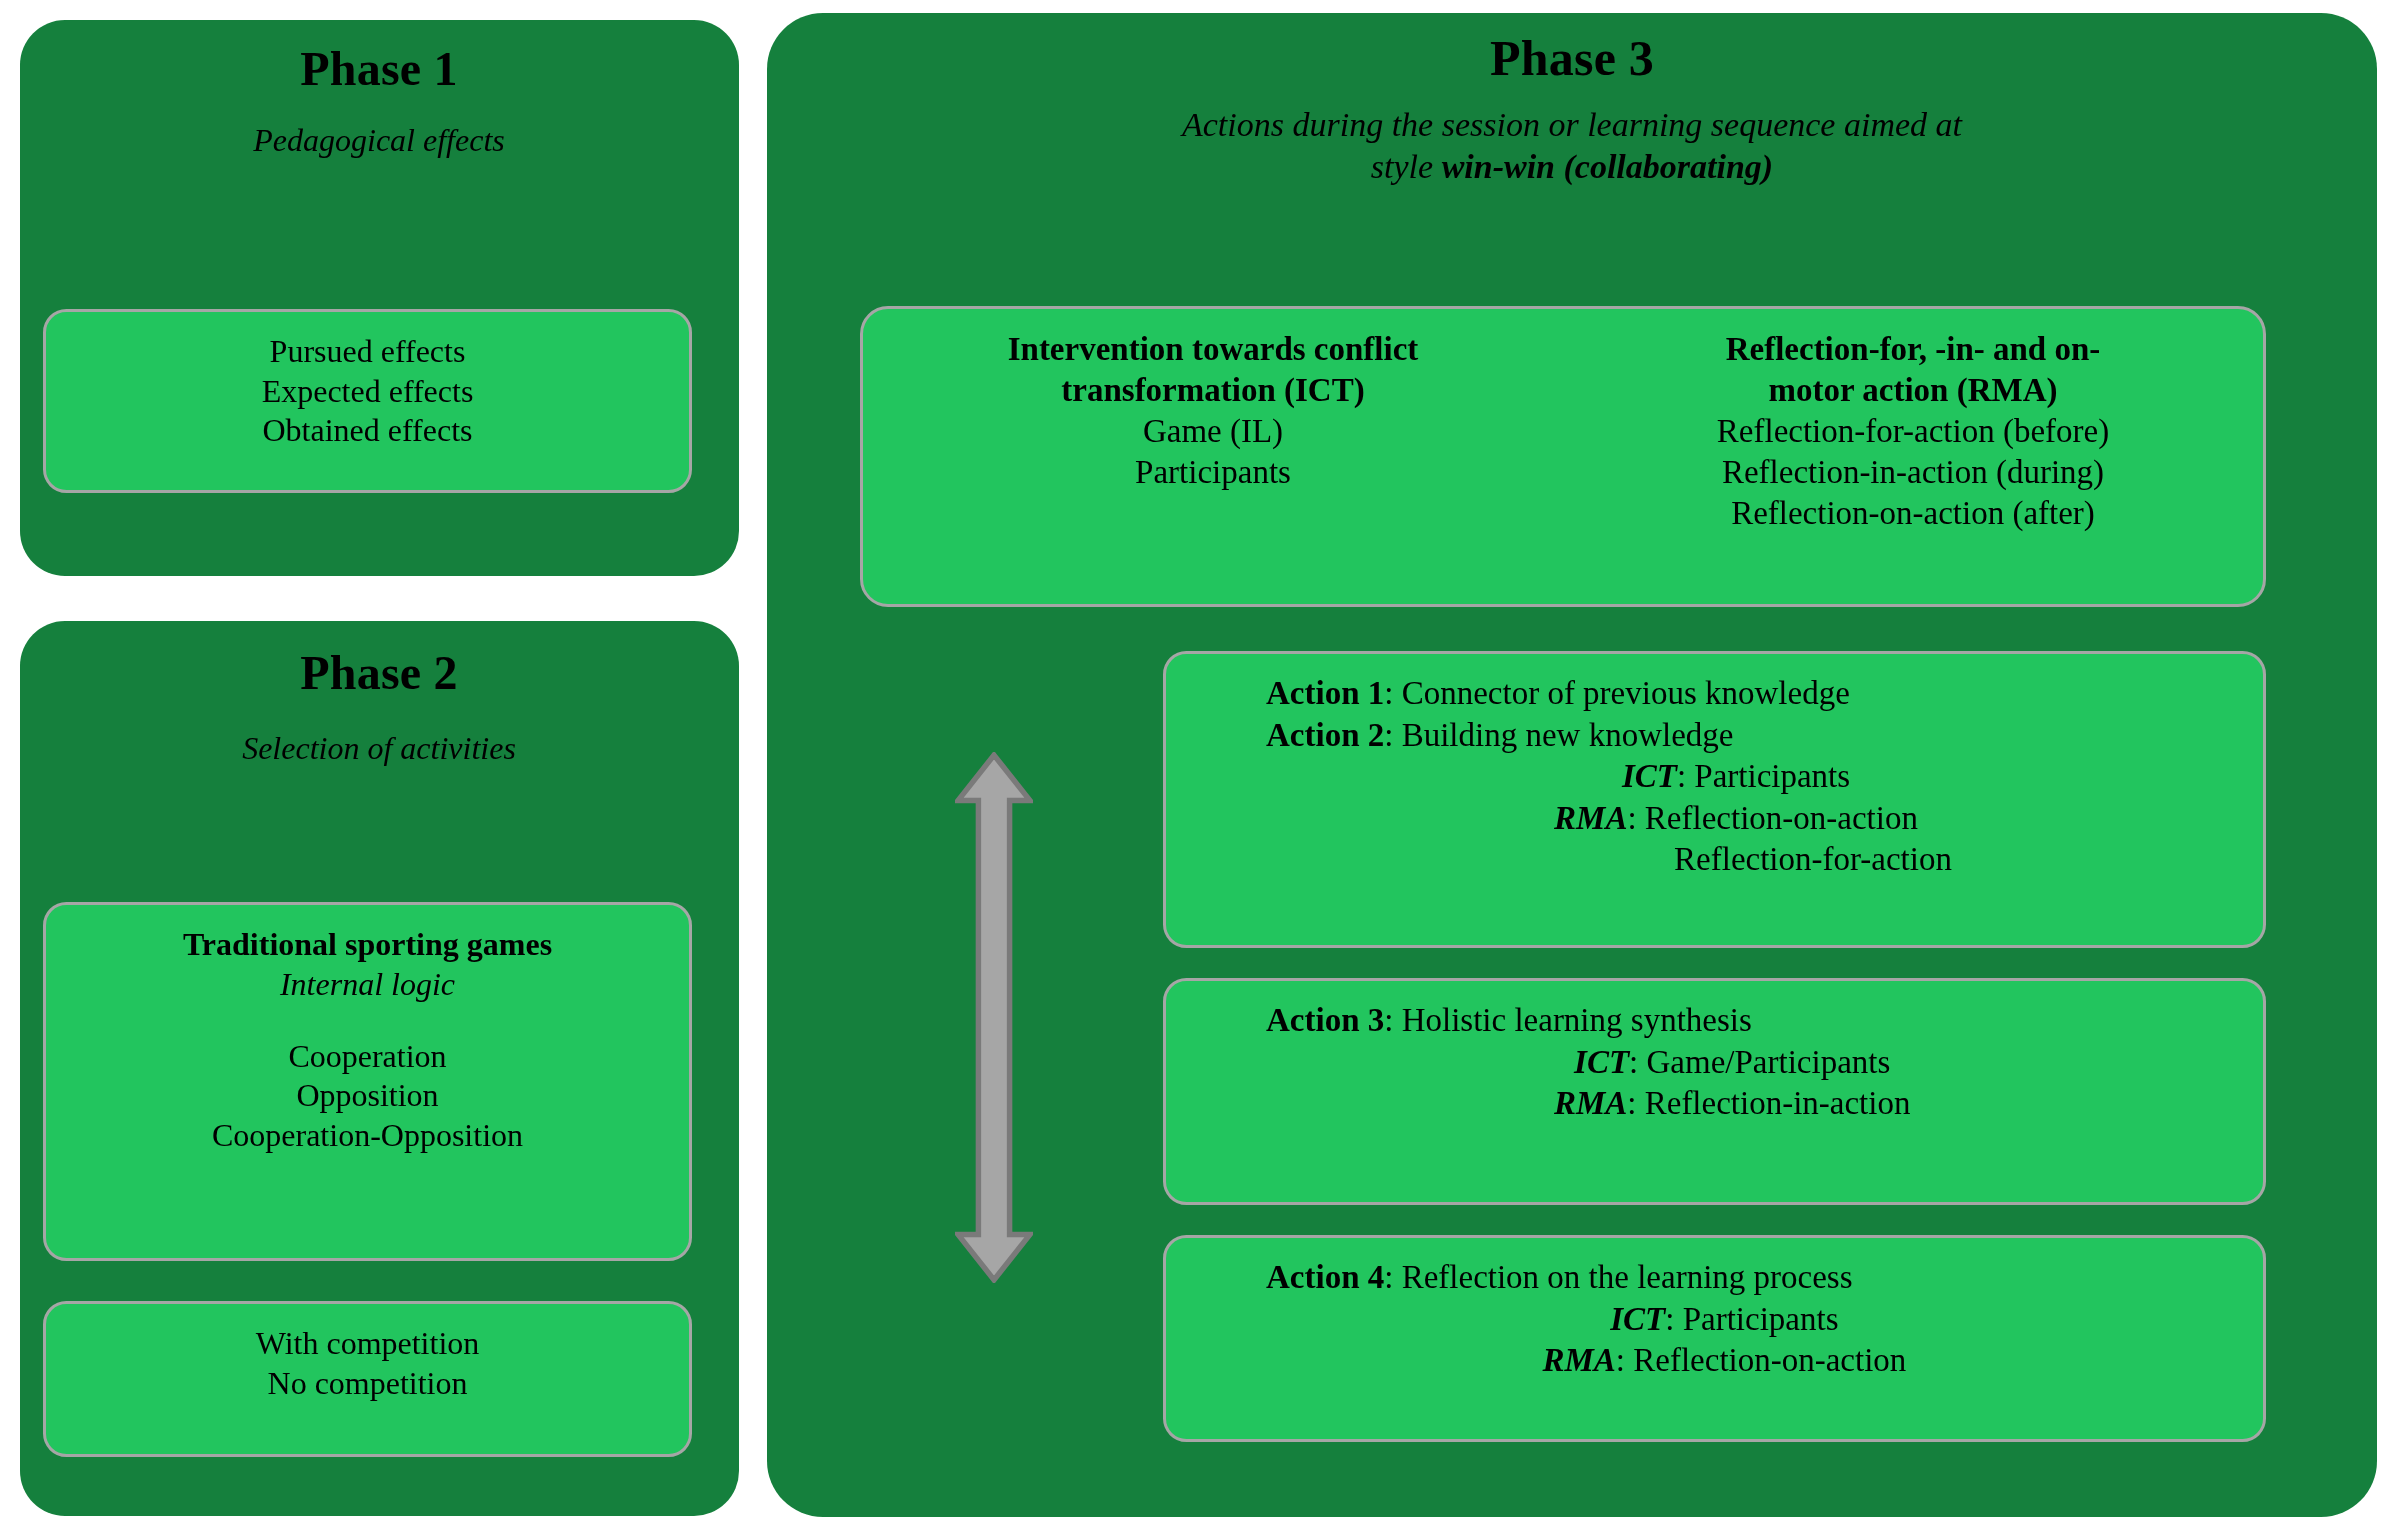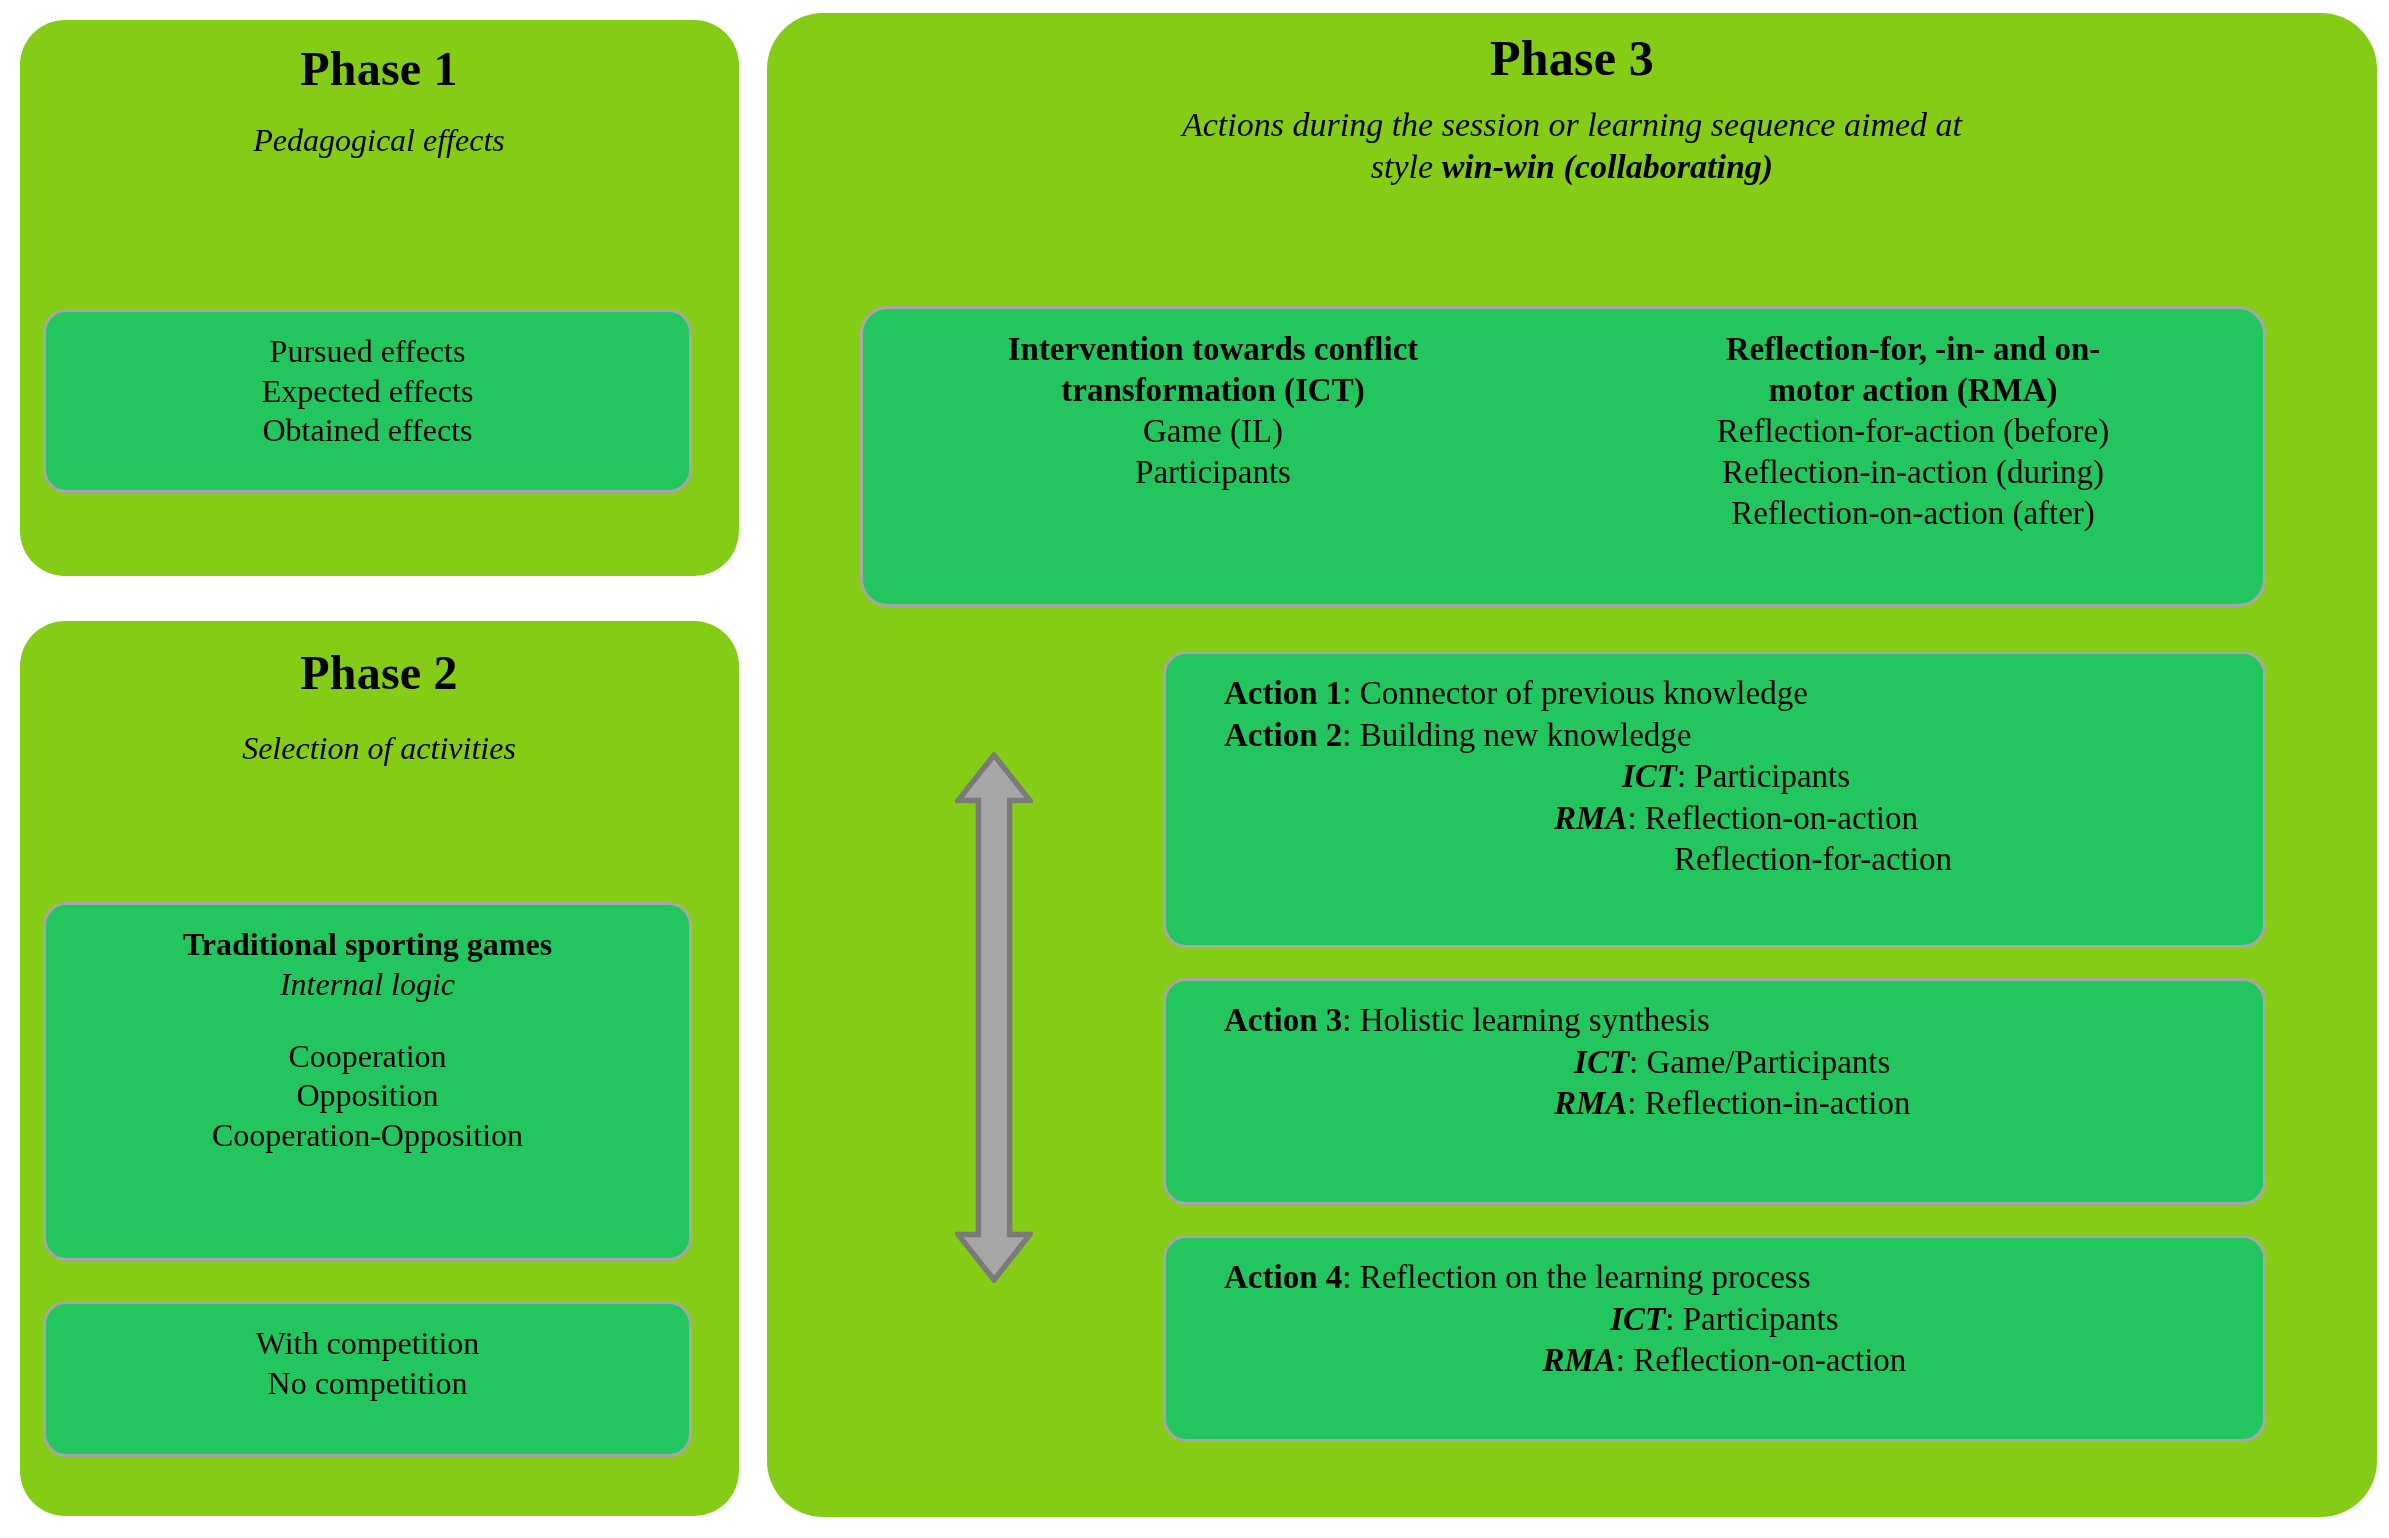--- a/index.html
+++ b/index.html
@@ -16,21 +16,21 @@
   }
   #root {
     position: relative;
     width: 2389px;
     height: 1539px;
   }
 
   
   .phase-panel {
     position: absolute;
-    background: #84cc16;
+    background: #15803d;
     border-radius: 45px;
     box-sizing: border-box;
     font-family: Liberation Serif, serif;
   }
   #phase1-panel { left: 19.5px;  top: 19.5px;   width: 719px;  height: 556px; }
   #phase2-panel { left: 19.5px;  top: 621px;  width: 719px;  height: 895px; }
   #phase3-panel { left: 767px; top: 12.5px;   width: 1610px; height: 1504px; border-radius: 56px; }
 
   .phase-title {
     text-align: center;
@@ -99,21 +99,21 @@
   
   .action-card { left: 1163px; width: 1103px; border-radius: 23.4px; }
   #action12-card { top: 651px;  height: 297px; }
   #action3-card  { top: 978px; height: 227px; }
   #action4-card  { top: 1235px; height: 207px; }
   .action-card .inner { padding-top: 19px; }
   .action-line {
     font-size: 33px;
     line-height: 1.26;
     white-space: nowrap;
-    padding-left: 58px;
+    padding-left: 100px;
   }
   .action-line .lbl      { font-weight: bold; }
   .action-line .lbl-ital { font-weight: bold; font-style: italic; }
   .action-line.indent    { padding-left: 12px; text-align: center; text-indent: 31px; }
   .action-line.indent2   { padding-left: 2px; text-align: center; text-indent: 195px; }
   #action3-card .action-line.indent  { text-indent: 23.4px; }
   #action4-card .action-line.indent  { text-indent: 7.8px; }
 
   
   #vertical-arrow {

